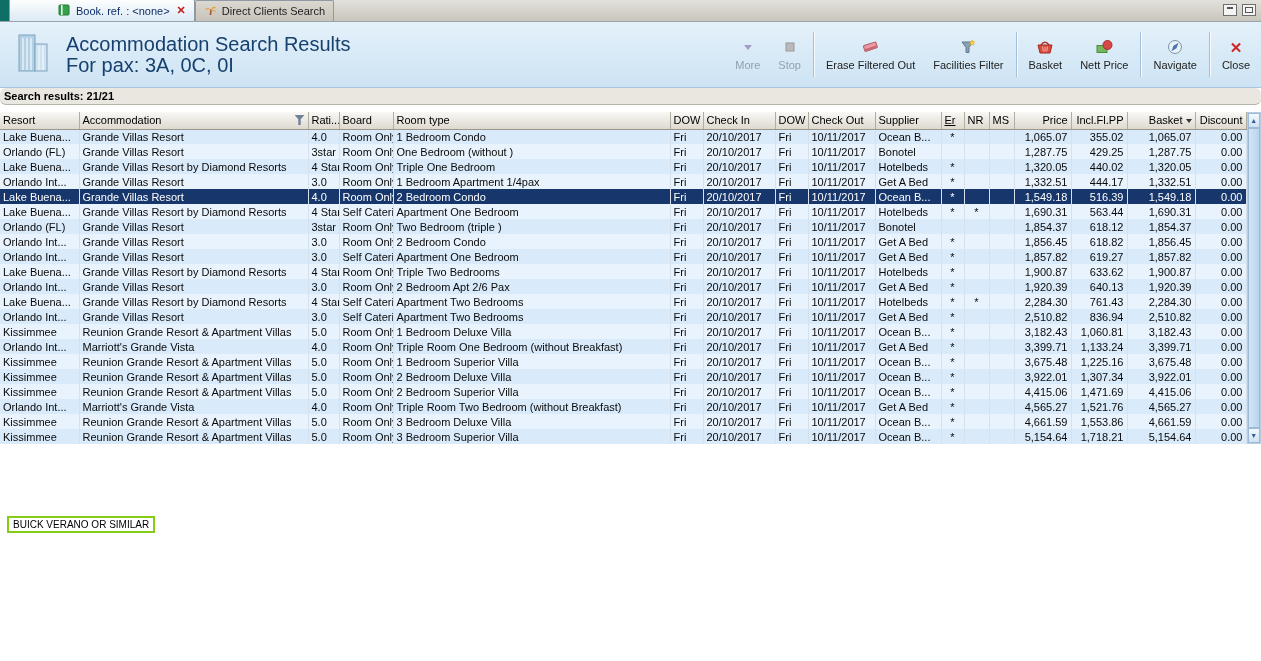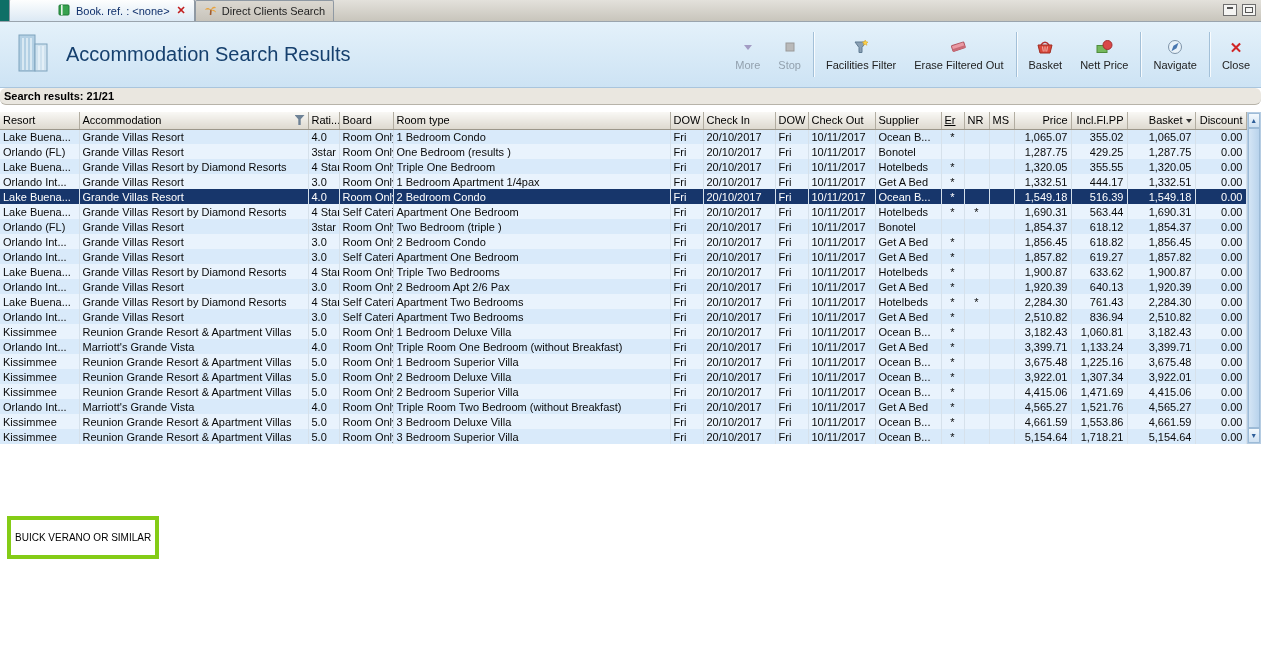--- a/index.html
+++ b/index.html
@@ -47,21 +47,21 @@
   .funnel{position:absolute;right:3px;top:3px;width:10px;height:10px;background:#6e8296;clip-path:polygon(0 0,100% 0,62% 42%,62% 100%,38% 100%,38% 42%);}
   .sortmark{display:inline-block;margin-left:3px;width:0;height:0;border-left:3px solid transparent;border-right:3px solid transparent;border-top:4px solid #333;vertical-align:middle;}
 
   
   .vscroll{width:15px;height:332px;background:#d7e6f5;border:1px solid #b5cce2;display:flex;flex-direction:column;}
   .varrow{height:15px;flex:0 0 auto;background:linear-gradient(#f3f9fd,#cfe1f2);border:1px solid #9dbbd7;display:flex;align-items:center;justify-content:center;font-size:7px;color:#2f5f99;cursor:pointer;}
   .vthumb{flex:1;background:linear-gradient(90deg,#d4e5f5,#b9d3ec);border:1px solid #9dbbd7;cursor:grab;}
 
   
   .bottom-area{background:#fff;height:217px;}
-  .note{position:absolute;left:7px;top:516px;border:4px solid #84cc16;background:#fff;font-size:10px;padding:12px 4px;color:#000;white-space:nowrap;}
+  .note{position:absolute;left:7px;top:516px;border:2px solid #84cc16;background:#fff;font-size:10px;padding:1px 4px;color:#000;white-space:nowrap;}
 </style>
 </head>
 <body>
 
 <div class="window">
 
   <div class="tabstrip">
     <div class="corner"></div>
     <div class="tab active">
       <span>
@@ -97,59 +97,60 @@
           <line x1="9" y1="6" x2="9" y2="38"></line>
             <line x1="13" y1="6" x2="13" y2="38"></line>
             <line x1="17" y1="6" x2="17" y2="38"></line>
           <line x1="25" y1="14" x2="25" y2="38"></line>
             <line x1="29" y1="14" x2="29" y2="38"></line>
         </g>
       </svg>
     </span>
     <div class="title-block">
       <div class="title-line">Accommodation Search Results</div>
+      <div class="title-line">For pax: 3A, 0C, 0I</div>
     </div>
 
     <div class="toolbar">
       <div class="tbtn disabled">
         <span class="ticon">
             <svg width="14" height="14">
               <polygon points="3,5 11,5 7,10" fill="#a39cc4"></polygon>
             </svg>
           </span>
         <span>More</span>
       </div>
       <div class="tbtn disabled">
         <span class="ticon">
             <svg width="14" height="14">
               <rect x="3" y="3" width="8" height="8" fill="#b9b9b9" stroke="#9a9a9a"></rect>
             </svg>
           </span>
         <span>Stop</span>
       </div>
       <div class="tsep"></div>
-      <div class="tbtn">
-        <span class="ticon">
-          <svg width="16" height="16">
-              <polygon points="2,3 13,3 9,8.5 9,13.5 6,13.5 6,8.5" fill="#8aa0b4" stroke="#5f7b92"></polygon>
-              <path d="M12.2 1 L13 2.8 L15 3.1 L13.5 4.4 L13.9 6.3 L12.2 5.3 L10.5 6.3 L10.9 4.4 L9.4 3.1 L11.4 2.8 Z" fill="#ffd348" stroke="#d8a018" stroke-width="0.5"></path>
-            </svg>
-        </span>
-        <span>Facilities Filter</span>
-      </div>
       <div class="tbtn">
         <span class="ticon">
           <svg width="18" height="16">
               <g transform="rotate(-18 9 8)">
                 <rect x="2" y="4.5" width="13" height="6" rx="1" fill="#ea9aa4" stroke="#b05560"></rect>
                 <rect x="2" y="8" width="13" height="2.6" fill="#c96b76"></rect>
               </g>
             </svg>
         </span>
         <span>Erase Filtered Out</span>
+      </div>
+      <div class="tbtn">
+        <span class="ticon">
+          <svg width="16" height="16">
+              <polygon points="2,3 13,3 9,8.5 9,13.5 6,13.5 6,8.5" fill="#8aa0b4" stroke="#5f7b92"></polygon>
+              <path d="M12.2 1 L13 2.8 L15 3.1 L13.5 4.4 L13.9 6.3 L12.2 5.3 L10.5 6.3 L10.9 4.4 L9.4 3.1 L11.4 2.8 Z" fill="#ffd348" stroke="#d8a018" stroke-width="0.5"></path>
+            </svg>
+        </span>
+        <span>Facilities Filter</span>
       </div>
       <div class="tsep"></div>
       <div class="tbtn">
         <span class="ticon">
           <svg width="18" height="16">
               <path d="M5 6 Q9 0.5 13 6" fill="none" stroke="#b03030" stroke-width="1.5"></path>
               <polygon points="2,6 16,6 14,14 4,14" fill="#d9483b" stroke="#a12c22"></polygon>
               <path d="M6.5 7.5 L7.3 12.5 M9 7.5 L9 12.5 M11.5 7.5 L10.7 12.5" stroke="#f2b3ac" stroke-width="1"></path>
             </svg>
         </span>
@@ -226,21 +227,21 @@
             <td class="r">1,065.07</td>
             <td class="r">355.02</td>
             <td class="r">1,065.07</td>
             <td class="r">0.00</td>
           </tr>
           <tr class="odd">
             <td>Orlando (FL)</td>
             <td>Grande Villas Resort</td>
             <td>3star</td>
             <td>Room Only</td>
-            <td>One Bedroom (results )</td>
+            <td>One Bedroom (without )</td>
             <td>Fri</td>
             <td>20/10/2017</td>
             <td>Fri</td>
             <td>10/11/2017</td>
             <td>Bonotel</td>
             <td class="c"></td>
             <td class="c"></td>
             <td class="c"></td>
             <td class="r">1,287.75</td>
             <td class="r">429.25</td>
@@ -255,21 +256,21 @@
             <td>Triple One Bedroom</td>
             <td>Fri</td>
             <td>20/10/2017</td>
             <td>Fri</td>
             <td>10/11/2017</td>
             <td>Hotelbeds</td>
             <td class="c">*</td>
             <td class="c"></td>
             <td class="c"></td>
             <td class="r">1,320.05</td>
-            <td class="r">355.55</td>
+            <td class="r">440.02</td>
             <td class="r">1,320.05</td>
             <td class="r">0.00</td>
           </tr>
           <tr class="odd">
             <td>Orlando Int...</td>
             <td>Grande Villas Resort</td>
             <td>3.0</td>
             <td>Room Only</td>
             <td>1 Bedroom Apartment 1/4pax</td>
             <td>Fri</td>

